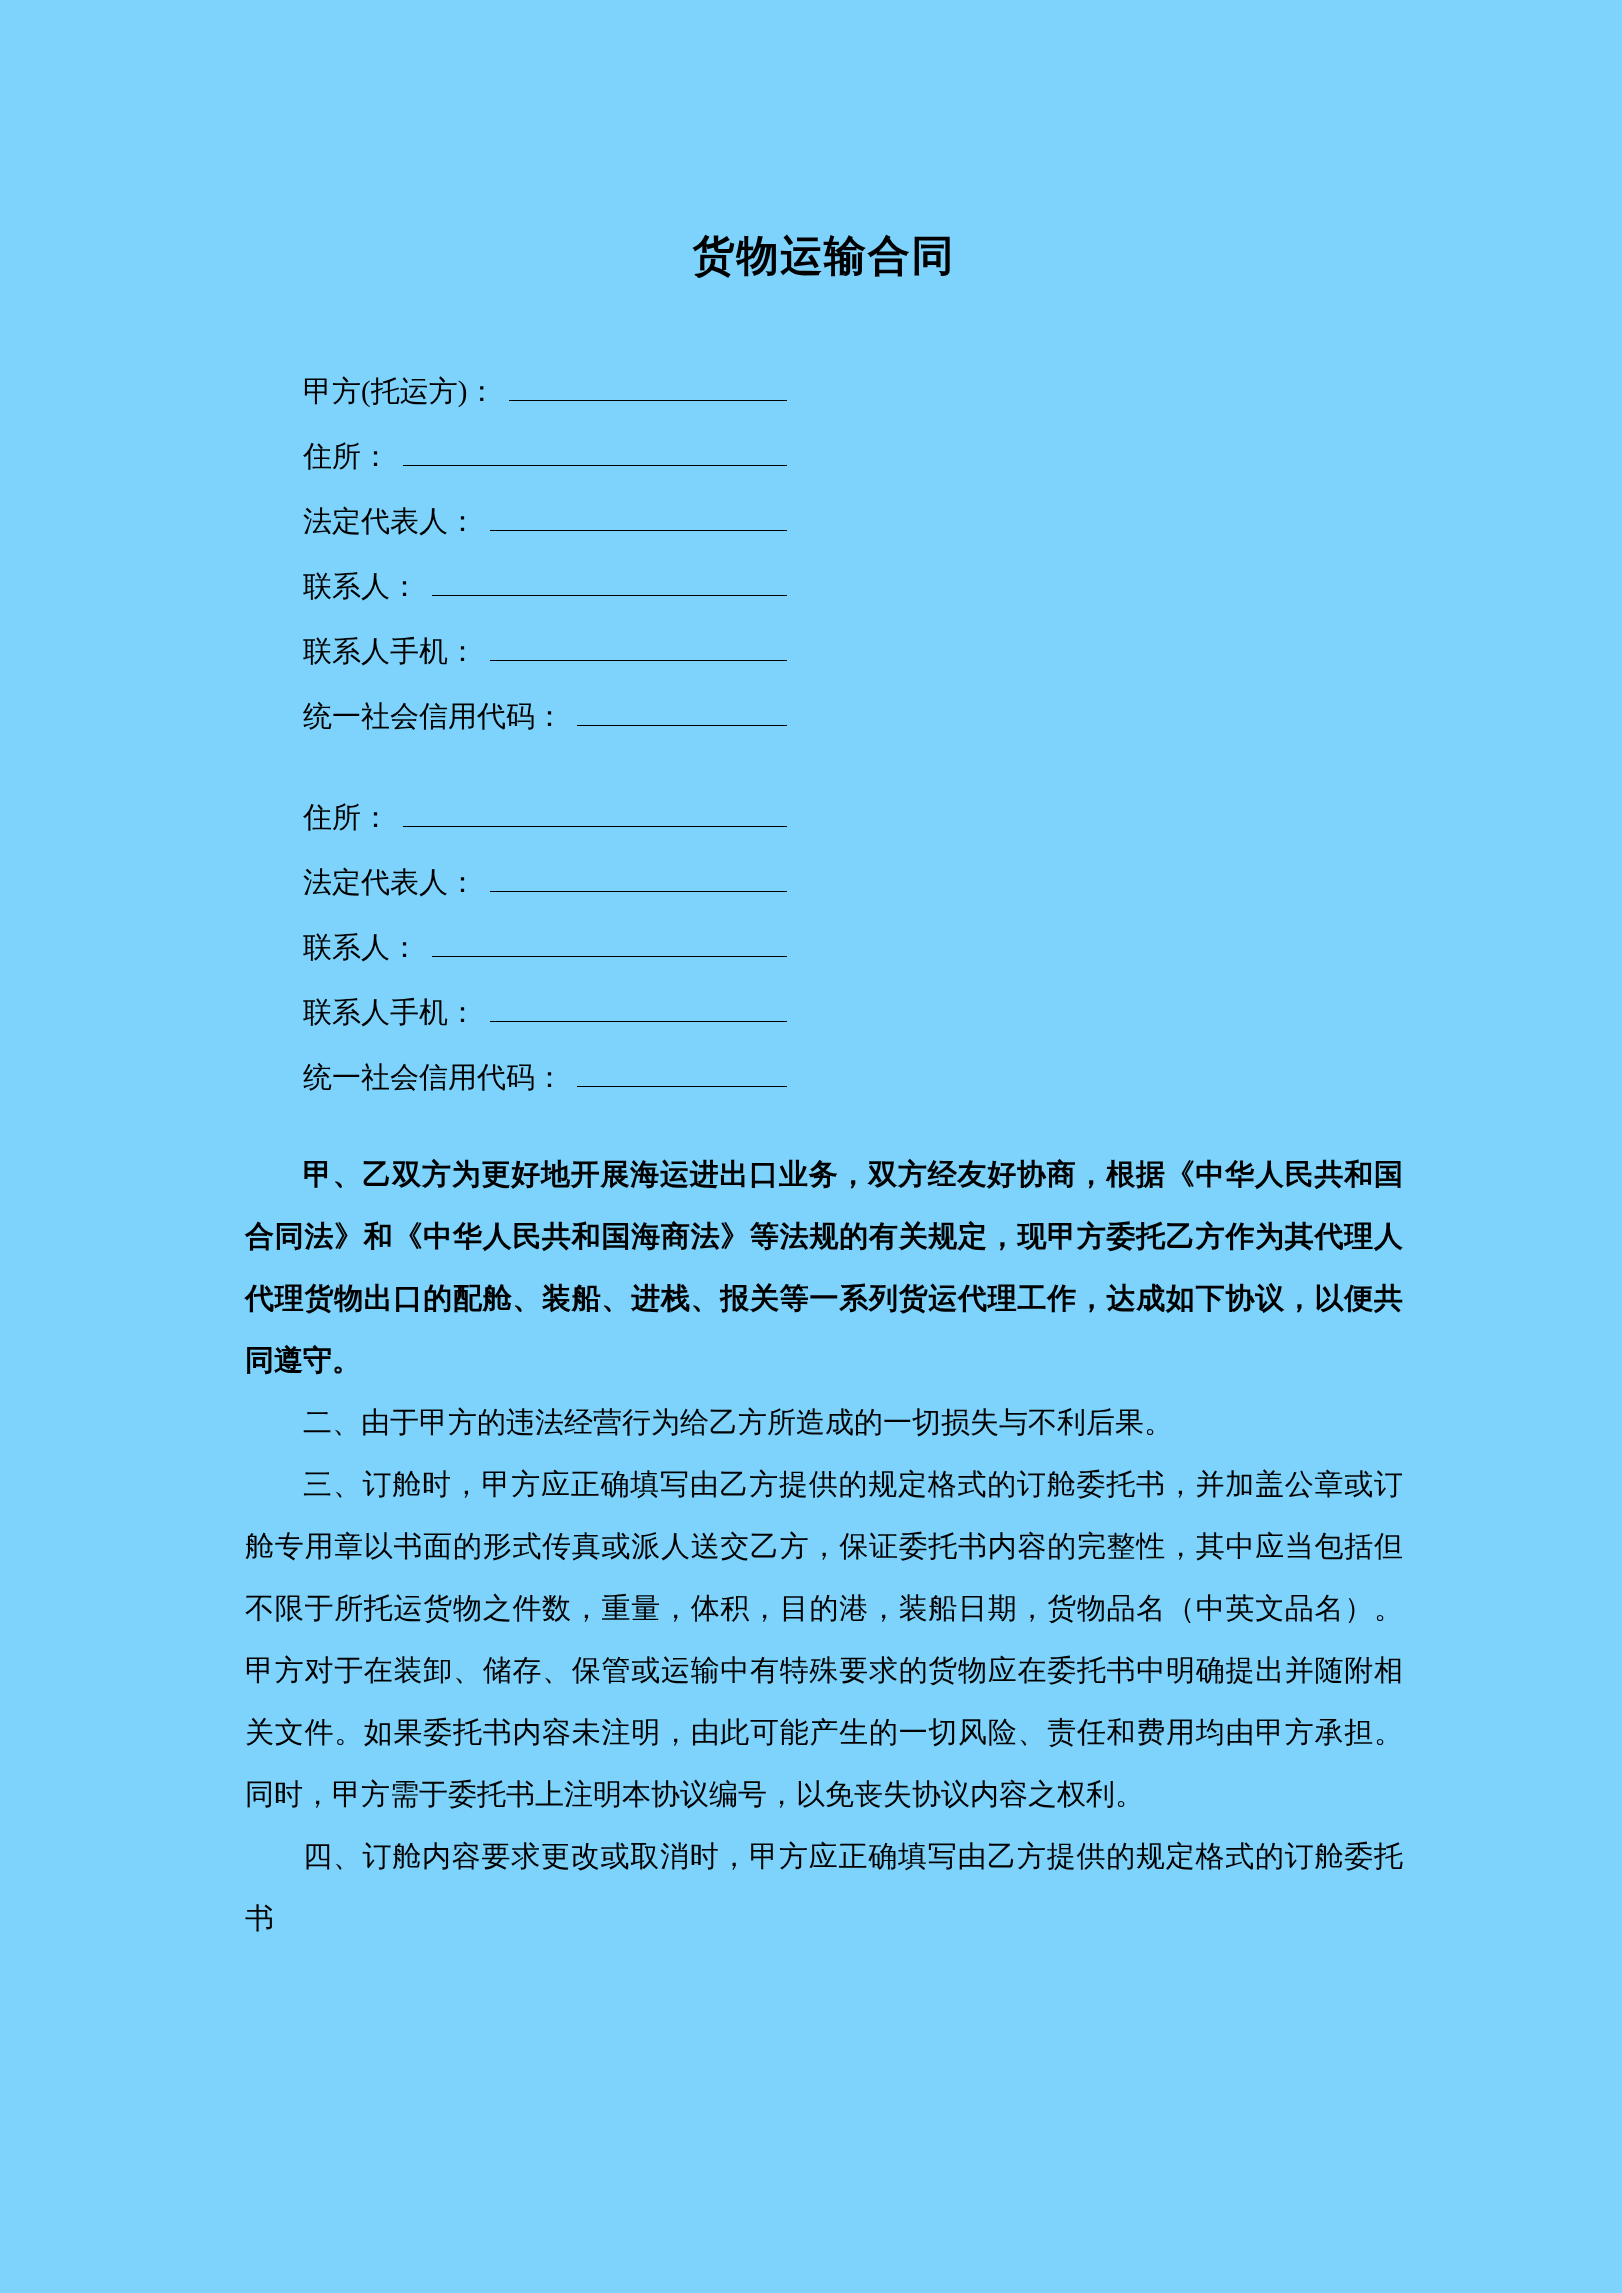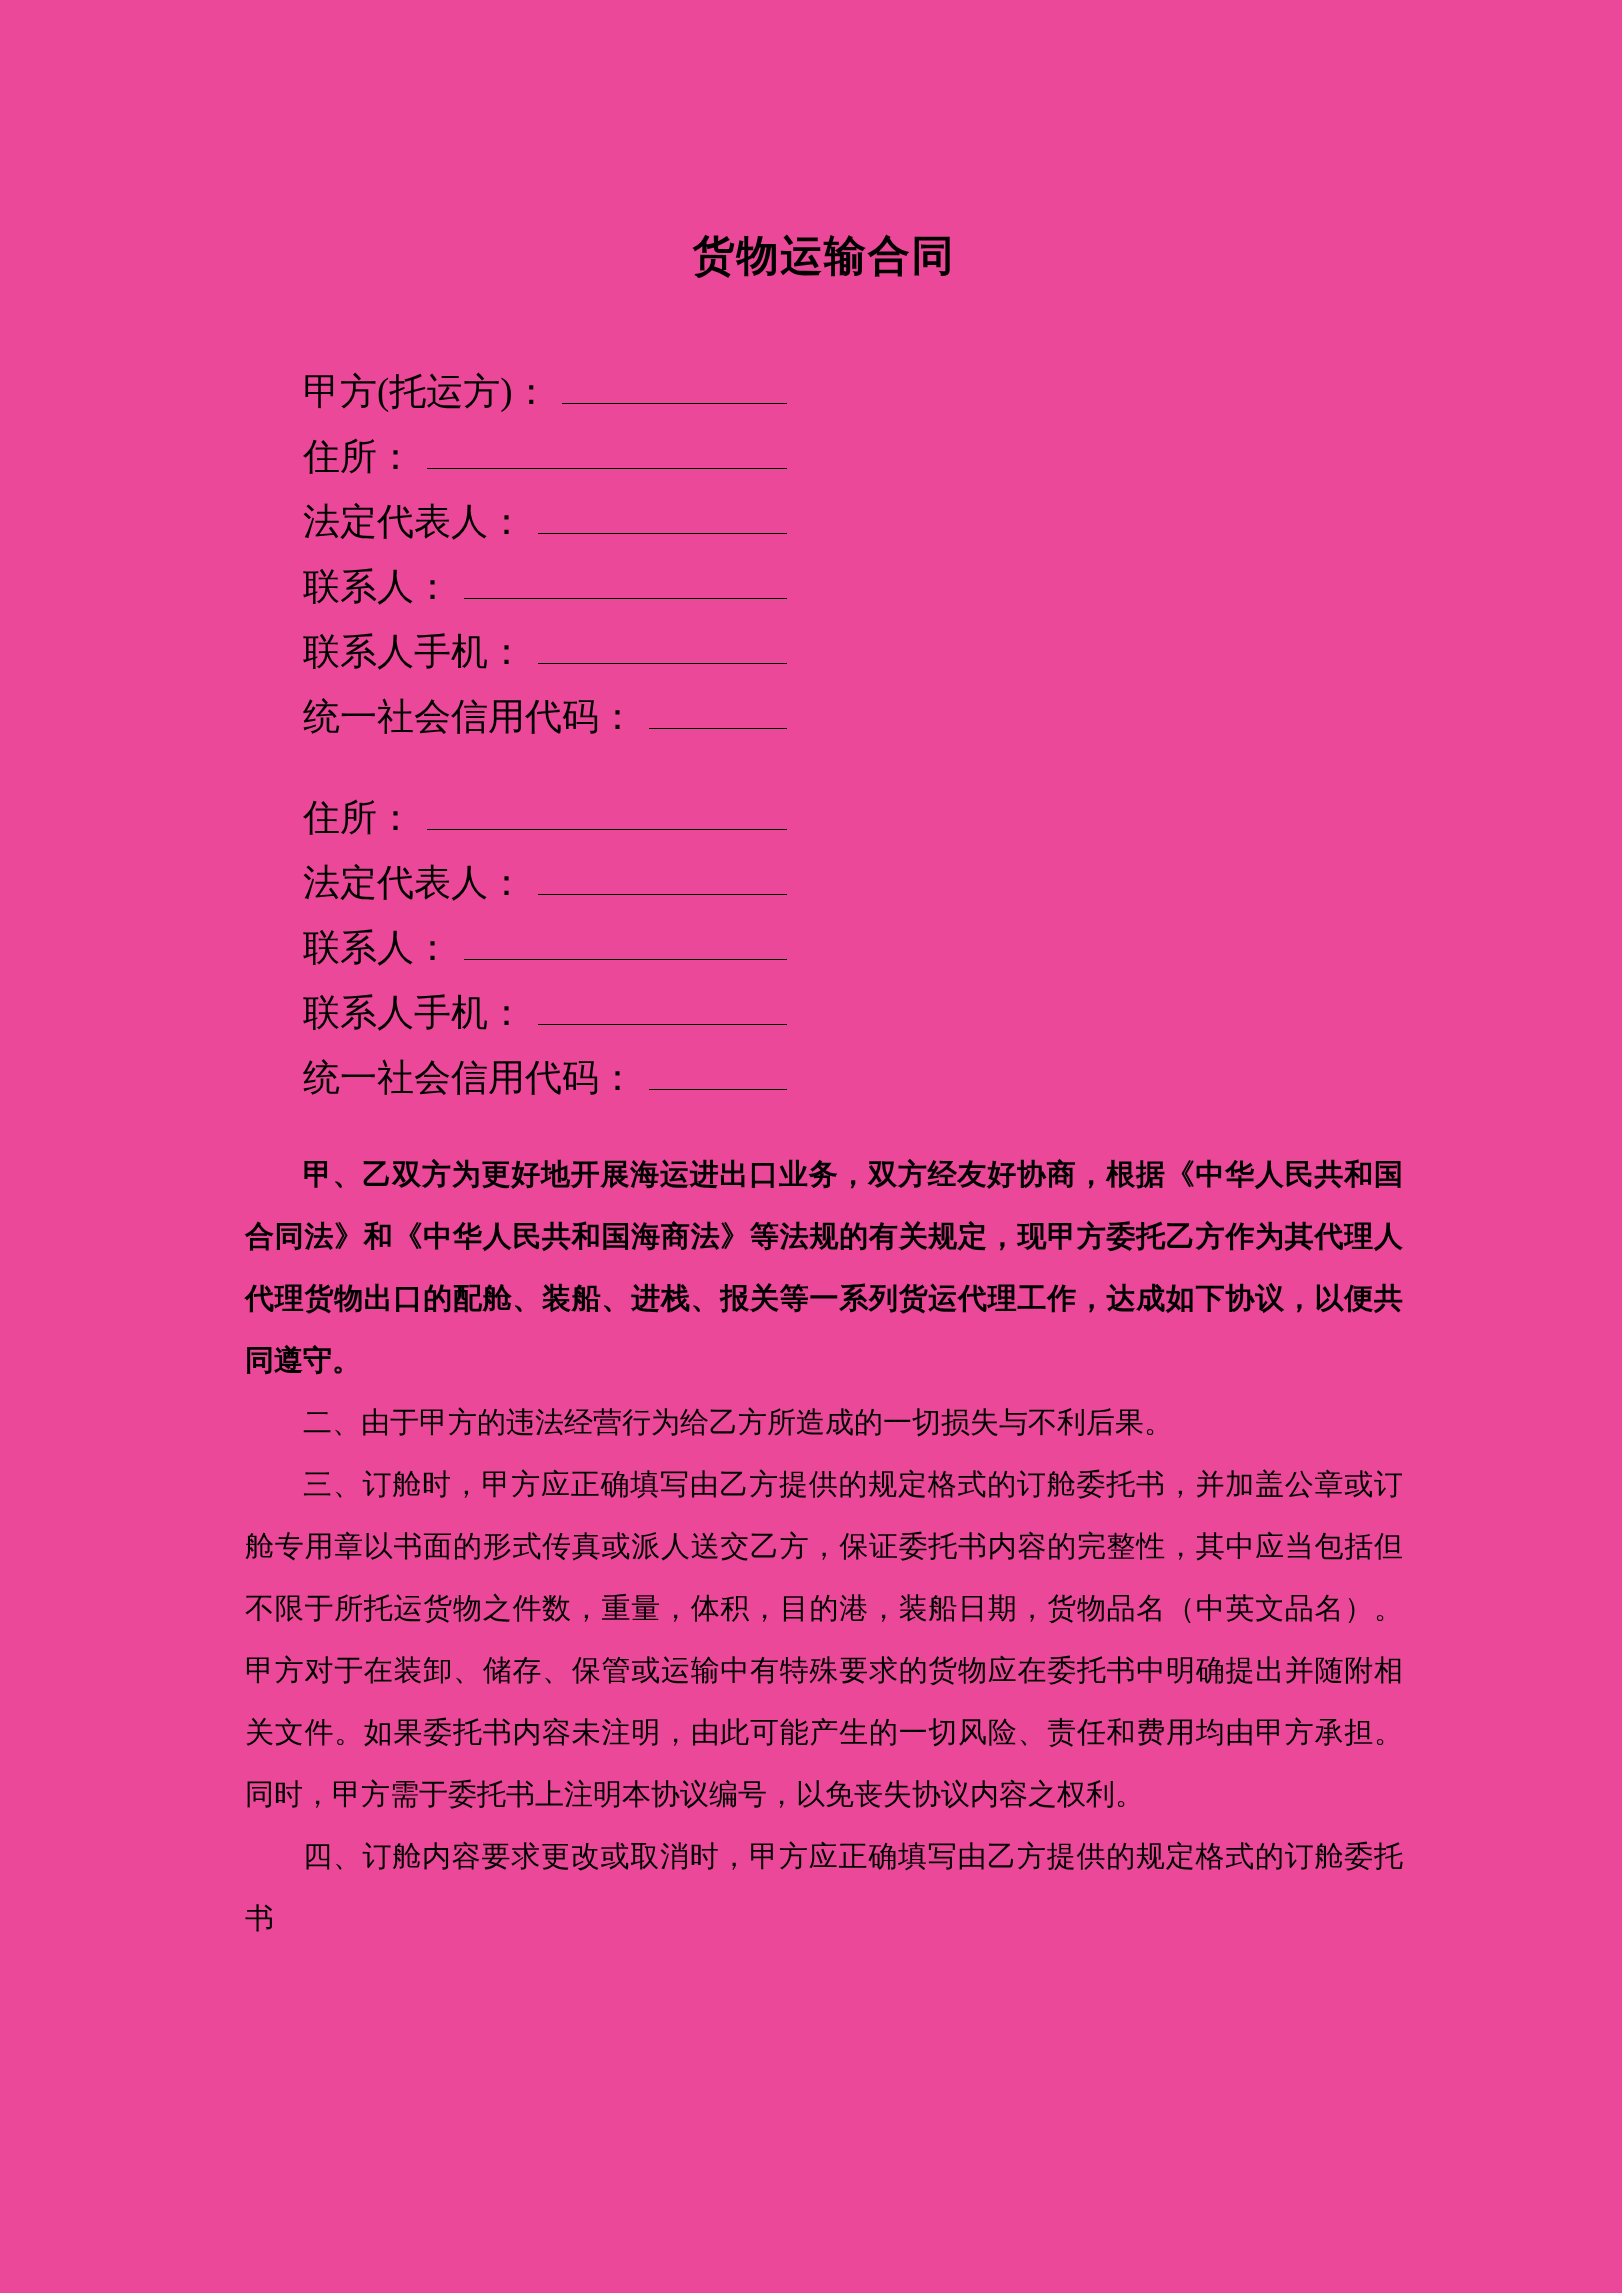--- a/index.html
+++ b/index.html
@@ -13,38 +13,38 @@
     overflow: hidden;
     font-family: "Liberation Serif", "DejaVu Serif", serif;
     color: #000000;
   }
   .doc {
     box-sizing: border-box;
     width: 1623px;
     height: 2294px;
     padding: 229px 220px 0 245px;
     overflow: hidden;
-    background: #ec4899;
+    background: #7dd3fc;
   }
   .title {
     font-size: 42px;
     font-weight: 700;
     line-height: 55px;
     text-align: center;
     letter-spacing: 1.8px;
     white-space: nowrap;
   }
   .fields { margin-top: 75px; }
   .fields.party-b { margin-top: 36px; }
   .frow {
     display: flex;
     align-items: baseline;
     margin-left: 58px;
     width: 484px;
-    font-size: 37px;
+    font-size: 29px;
   }
   .frow .lbl {
     line-height: 65px;
     white-space: nowrap;
   }
   .frow .uline {
     flex: 1 1 auto;
     min-width: 36px;
     margin-left: 12.7px;
     border-bottom: 1.8px solid #000000;

